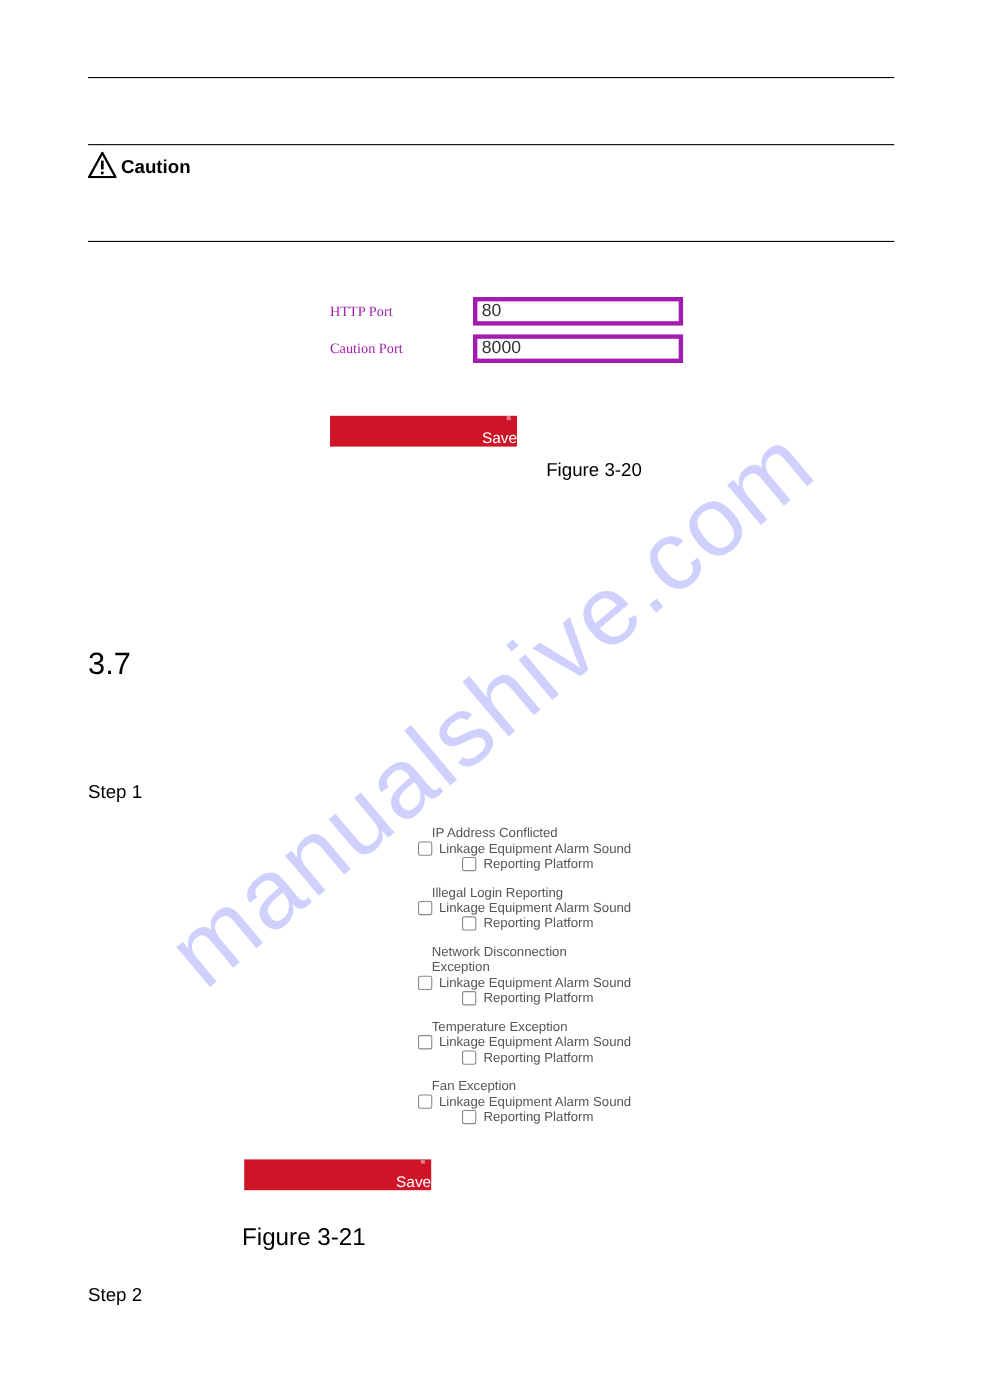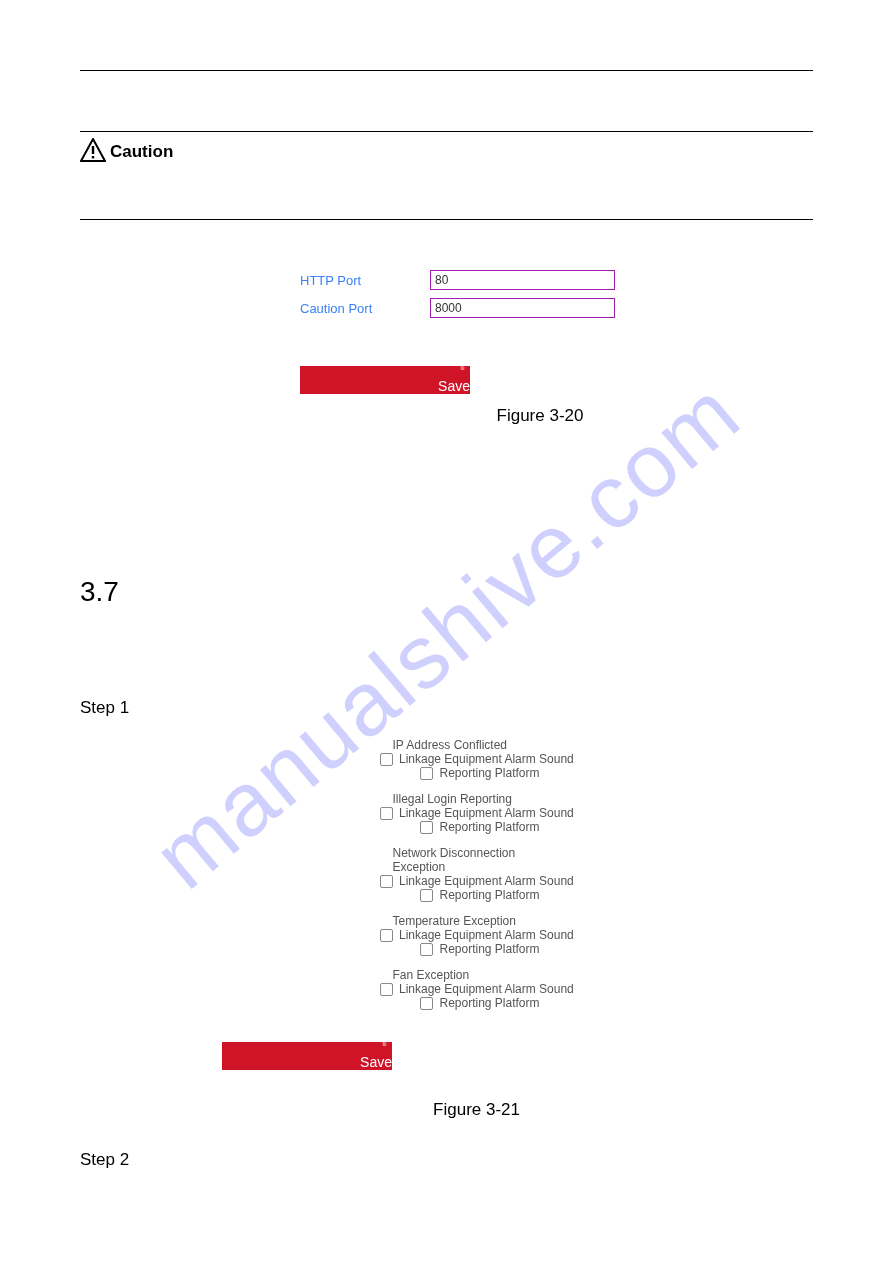--- a/index.html
+++ b/index.html
@@ -36,27 +36,28 @@
     margin-left: 220px;
   }
   .port-row {
     display: flex;
     align-items: center;
     margin-bottom: 8px;
   }
   .port-label {
     width: 130px;
     font-size: 13px;
-    color: #3b82f6;
+    color: #a21caf;
+    font-family: Liberation Serif, serif;
   }
   .port-input {
     width: 175px;
     height: 18px;
-    border: 1px solid #a21caf;
-    font-size: 12px;
+    border: 4px solid #a21caf;
+    font-size: 16px;
     padding: 0 4px;
     color: #333;
   }
   .save-btn {
     display: inline-flex;
     align-items: flex-end;
     justify-content: center;
     background: #cf1427;
     color: #fff;
     font-size: 14px;
@@ -110,22 +111,22 @@
   .linkage-col2 { width: 200px; display:flex; align-items:center; gap:6px; }
   .linkage-col3 { display:flex; align-items:center; gap:6px; }
   .chk {
     width: 11px; height: 11px;
     border: 1px solid #888;
     border-radius: 2px;
     display: inline-block;
     flex-shrink: 0;
   }
   .fig-caption-2 {
-    text-align: right;
-    font-size: 17px;
+    text-align: left;
+    font-size: 22px;
     margin-top: 30px;
     margin-left: 140px;
     width: 300px;
   }
   .step2 {
     font-size: 17px;
     margin-top: 30px;
   }
 
   

